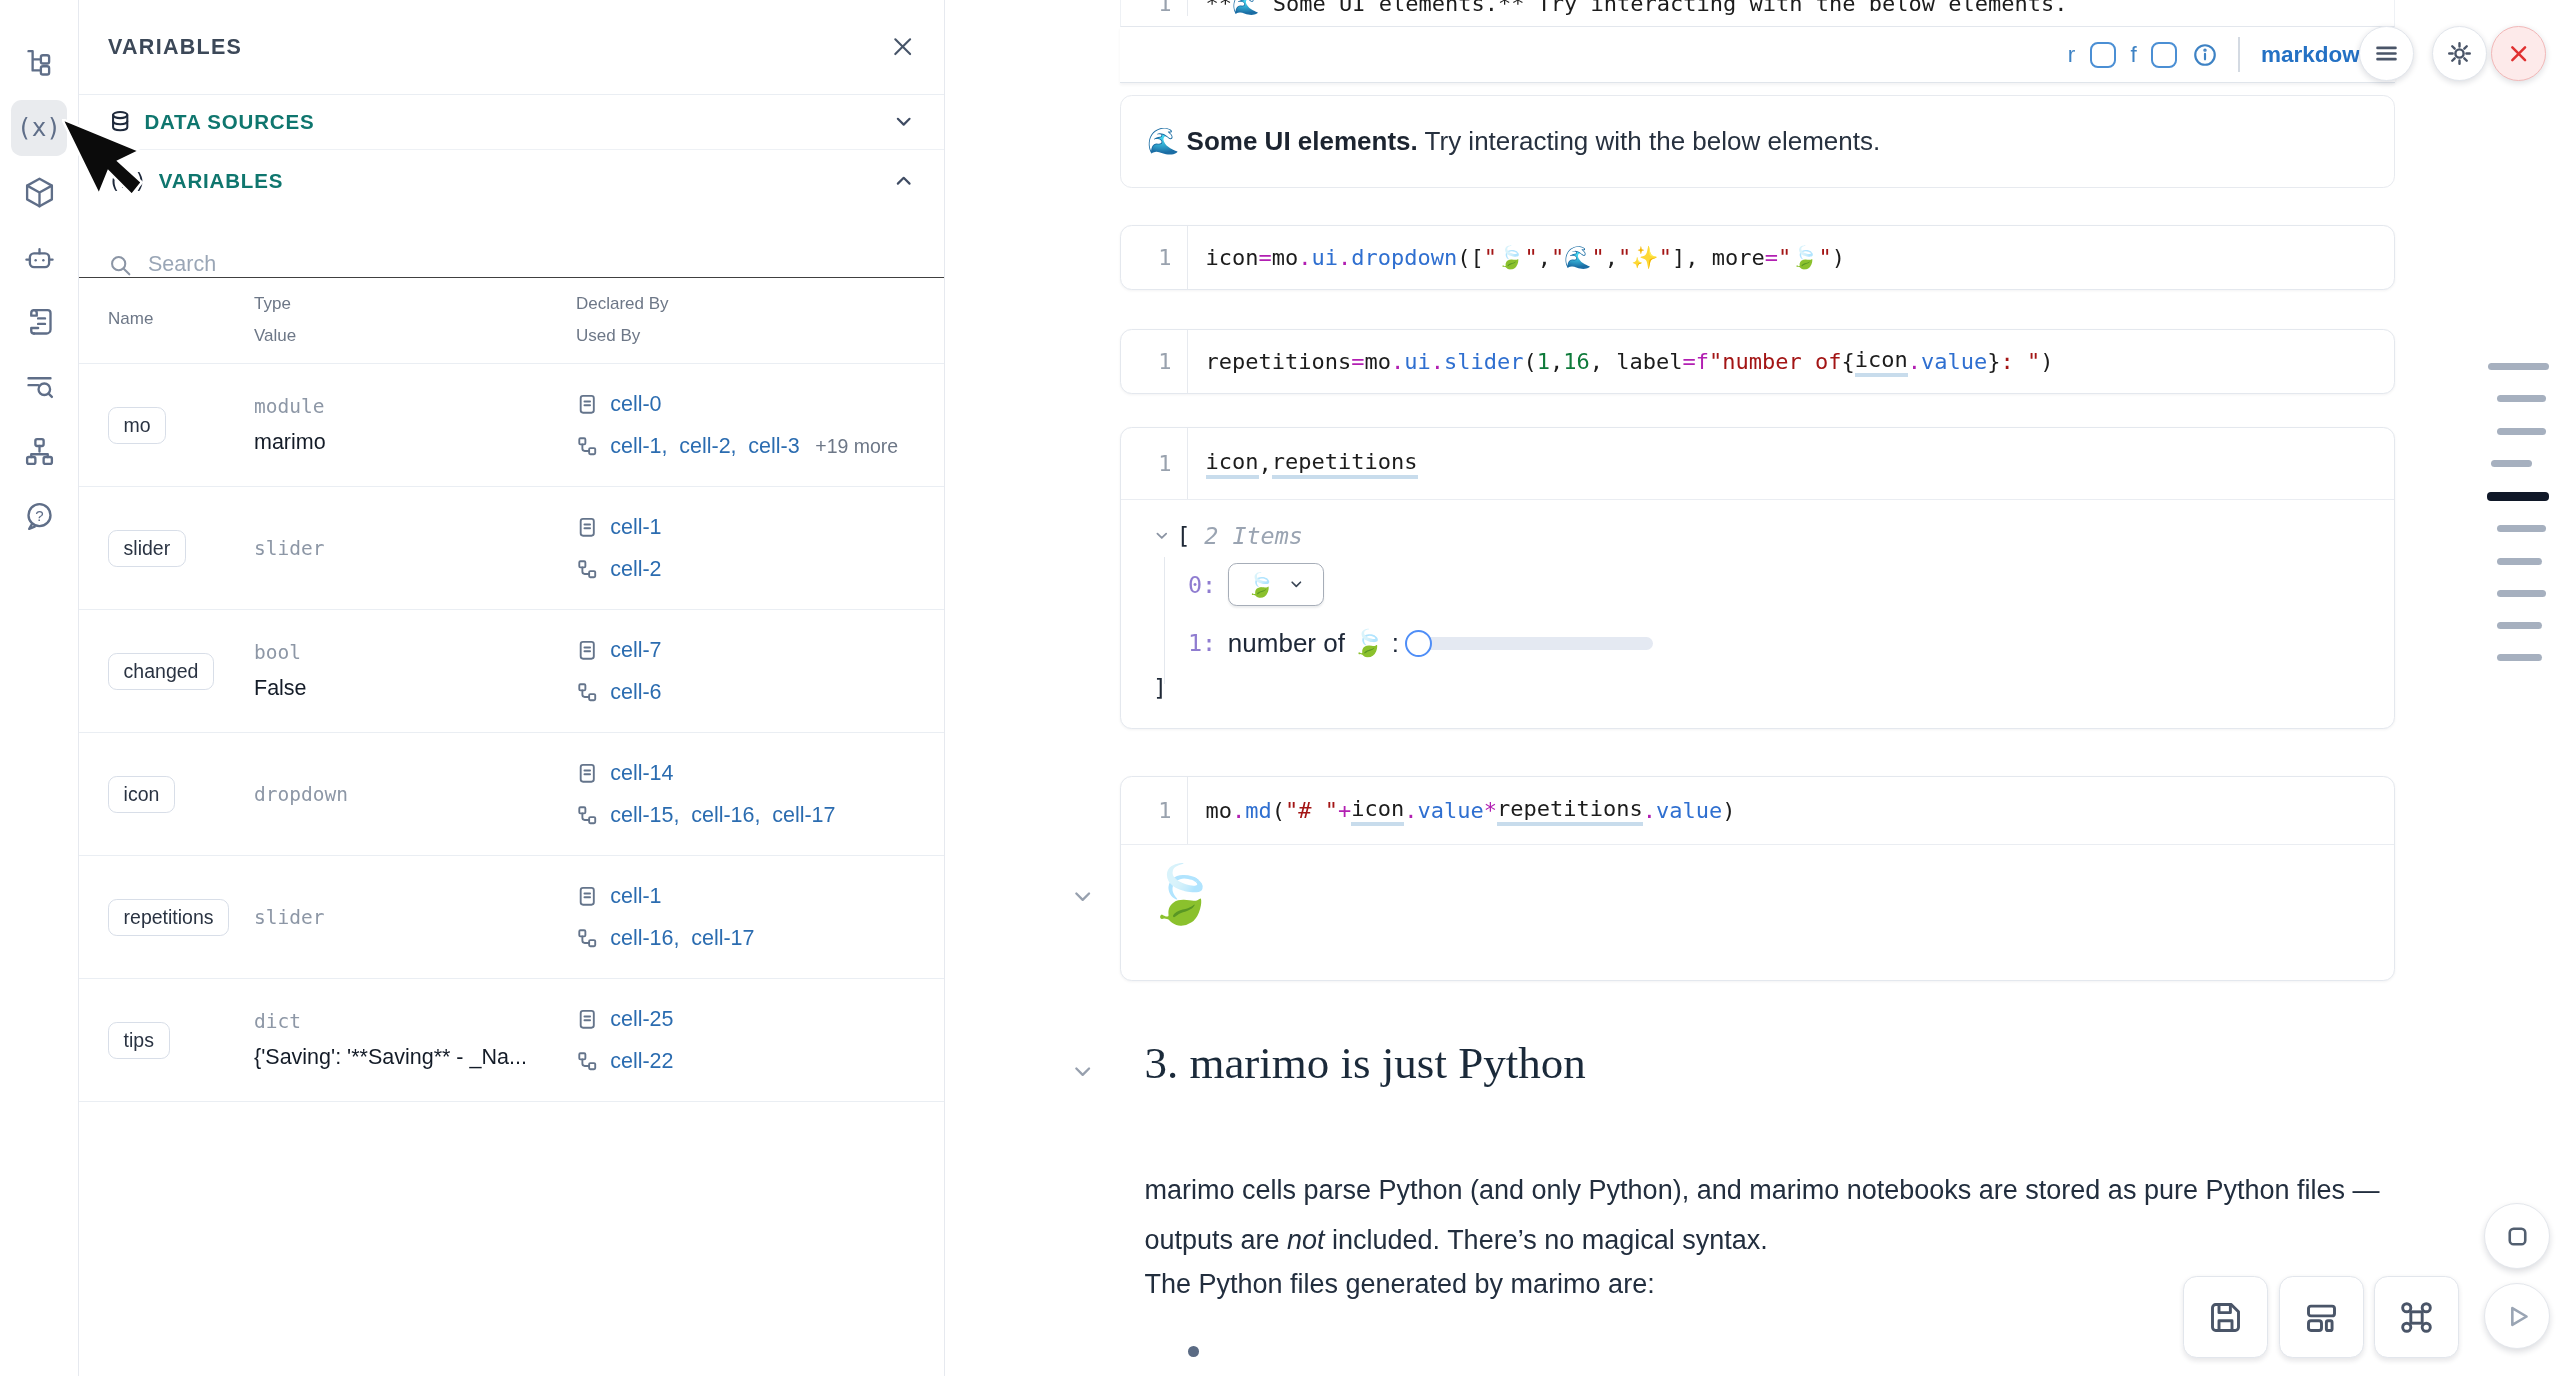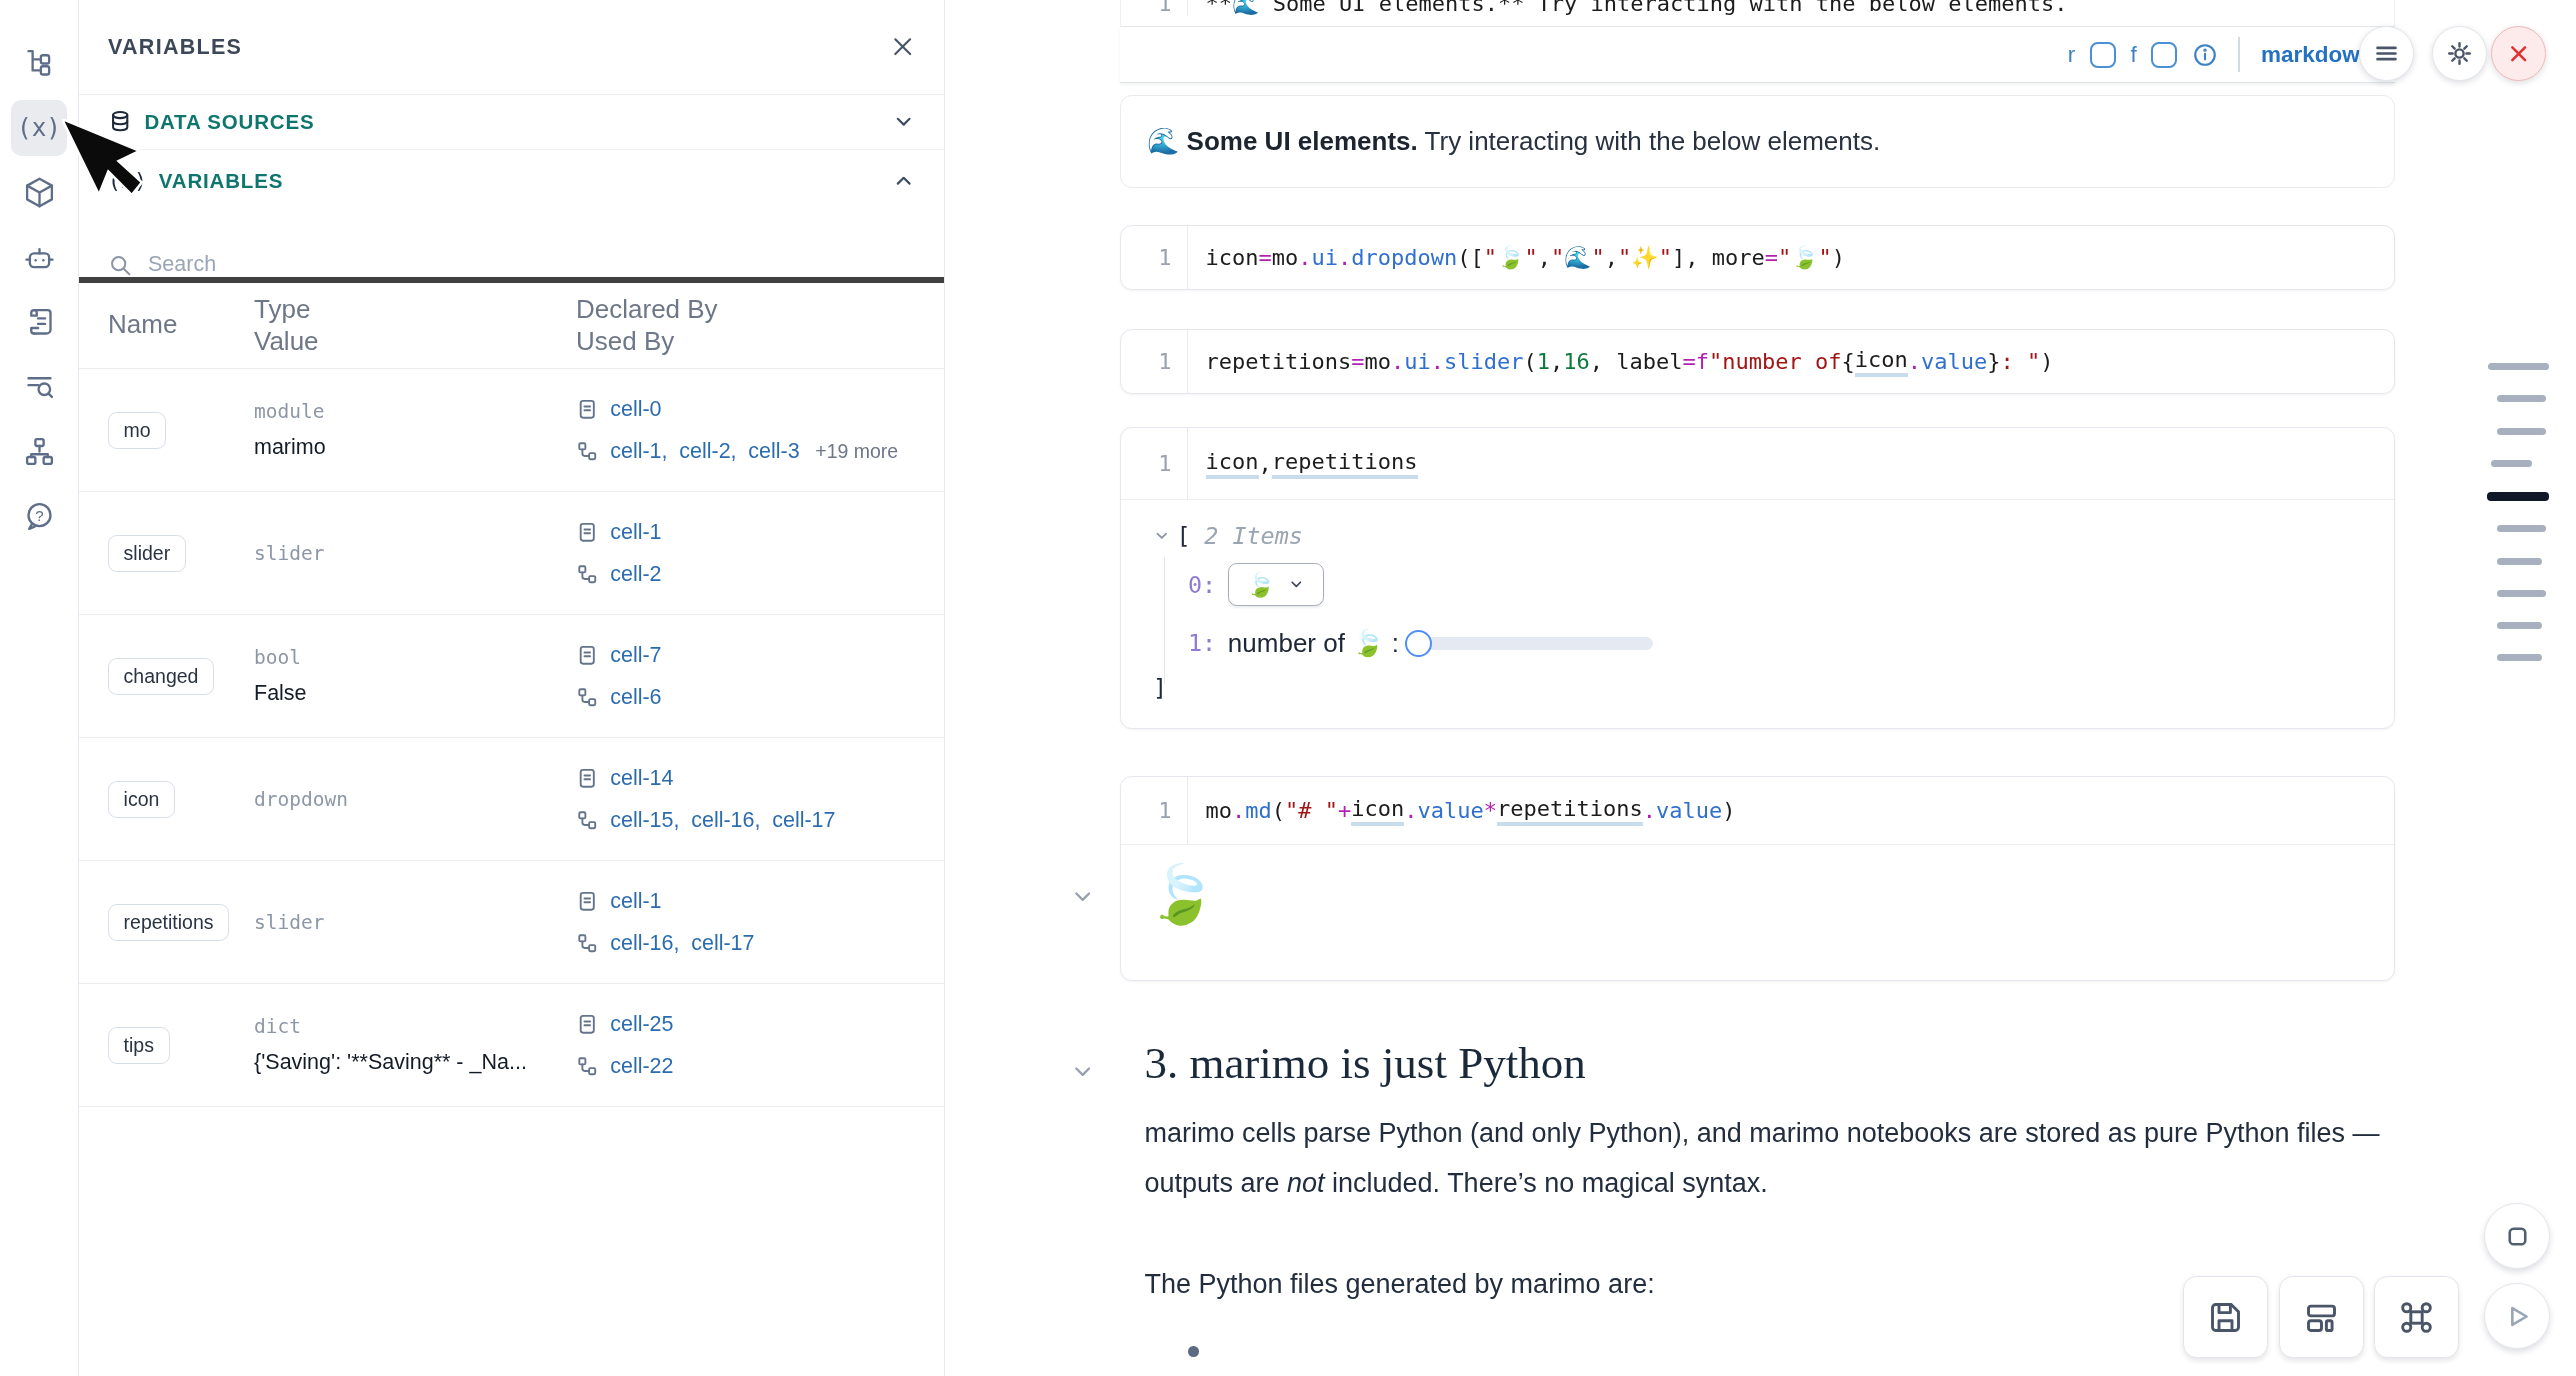--- a/index.html
+++ b/index.html
@@ -22,22 +22,22 @@
   .p-title{font-size:21.5px;font-weight:700;letter-spacing:.06em;color:#3c4858}
   .x-btn{cursor:pointer}
   .sec{display:flex;align-items:center;padding:0 29px;cursor:pointer}
   .sec-ds{height:55px;border-bottom:1px solid #eef1f5}
   .sec-vars{height:61px}
   .sec-label{margin-left:12px;font-size:20.5px;font-weight:700;letter-spacing:.04em;color:#0f766e}
   .sec .chev{margin-left:auto}
   .search-row{height:66px;display:flex;align-items:flex-end;padding:0 29px;gap:15.6px}
   .search-input{border:none;outline:none;flex:1;font-size:21.5px;color:#334155;font-family:"Liberation Sans",sans-serif}
   .search-input::placeholder{color:#9aa6b6}
-  .thead{display:grid;grid-template-columns:146px 322px 1fr;padding:9.8px 29px 11.7px;border-top:6px solid #404040;
-         color:#6d7787;font-size:26px;line-height:32px}
+  .thead{display:grid;grid-template-columns:146px 322px 1fr;padding:9.8px 29px 11.7px;border-top:1px solid #404040;
+         color:#6d7787;font-size:17px;line-height:32px}
   .thead .name-h{padding-top:15.6px}
   #var-rows .vrow{display:grid;grid-template-columns:146px 322px 1fr;padding:19.5px 29px;border-top:1px solid #eaeef3;align-items:center}
   #var-rows{border-bottom:1px solid #eaeef3}
   .vbadge{display:inline-block;border:1px solid #d8dee8;border-radius:8.8px;padding:5.9px 14.6px;font-size:19.5px;color:#2a3342;background:#fff}
   .vtype{font-family:"DejaVu Sans Mono","Liberation Mono",monospace;font-size:19.5px;color:#8d97a6;line-height:35px}
   .vvalue{font-size:21.5px;color:#141c28;line-height:37px}
   .vline{display:flex;align-items:center;gap:11.7px;font-size:21.5px;line-height:41px;white-space:nowrap}
   .vline + .vline{margin-top:1px}
   .celllink{color:#2b6cb0;text-decoration:none;cursor:pointer}
   .more{color:#6d7787;font-size:19.5px;margin-left:3.9px;cursor:pointer}
@@ -84,21 +84,21 @@
   .sl-label{font-family:Liberation Sans, sans-serif;font-size:26px;color:#1d2737;margin-right:7.8px}
   .slider{position:relative;width:246px;height:27px}
   .sl-track{position:absolute;left:0;top:7.8px;width:100%;height:12.7px;background:#e4e9f2;border-radius:6.8px;cursor:pointer}
   .sl-thumb{position:absolute;left:-2px;top:0;width:27px;height:27px;border-radius:50%;background:#fff;border:2.9px solid #4f8ef7;cursor:pointer}
   .tree-close{margin-top:15.6px}
   .leaf-out{padding:17.6px 0 0 25.4px;font-size:57px;line-height:1.1}
 
   
   .out-chev{position:absolute;left:1070px;cursor:pointer}
   #prose-h{top:1037px;padding-left:24.4px;font-family:"Liberation Serif","DejaVu Serif",serif;font-size:45px;font-weight:400;color:#1b2a3a}
-  #prose-p1{top:1108px;width:1265px;padding-left:24.4px;font-size:27px;line-height:50px;color:#222e3e}
+  #prose-p1{top:1165px;width:1265px;padding-left:24.4px;font-size:27px;line-height:50px;color:#222e3e}
   #prose-p2{top:1269px;padding-left:24.4px;font-size:27px;color:#222e3e}
   #prose-li{top:1346px;padding-left:68px;font-size:27px;color:#222e3e;display:flex;align-items:center;gap:21.5px}
   .bullet-dot{width:10.7px;height:10.7px;border-radius:50%;background:#5b6b84;flex-shrink:0}
 
   
   .circ{position:absolute;width:55px;height:55px;border-radius:50%;background:#fff;border:1px solid #e2e6ec;
         box-shadow:0 2px 6.8px rgba(16,24,40,.14);display:flex;align-items:center;justify-content:center;cursor:pointer}
   #btn-shutdown{background:#fdeaea;border-color:#f2b8b8}
   .sq{position:absolute;width:85px;height:82px;border-radius:13.7px;background:#fff;border:1px solid #e2e6ec;
       box-shadow:0 2.9px 4.9px rgba(16,24,40,.1);display:flex;align-items:center;justify-content:center;cursor:pointer}

